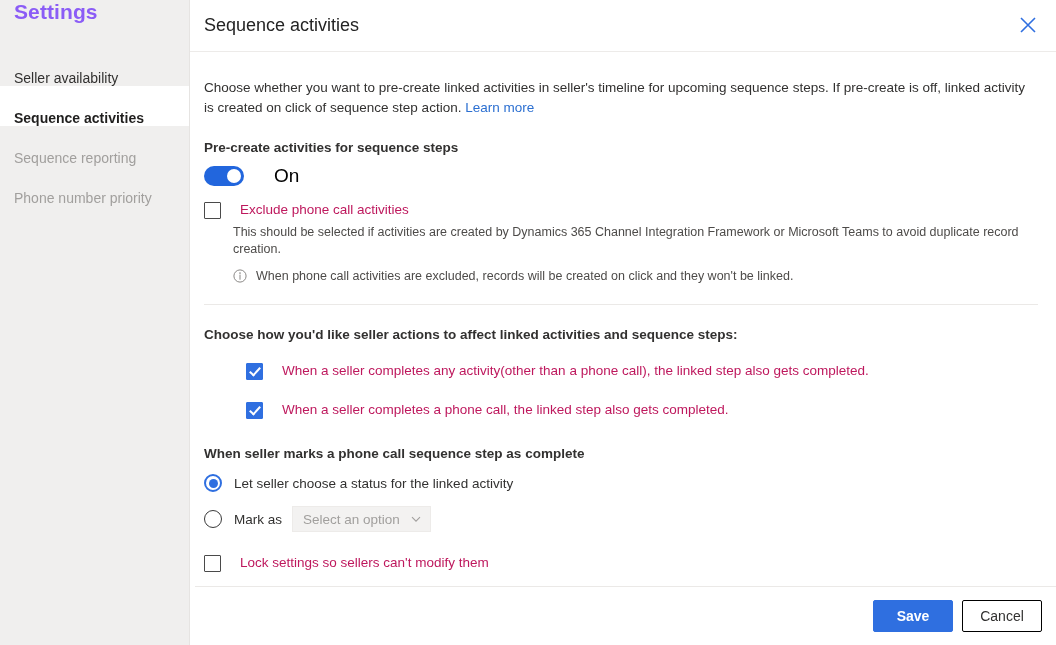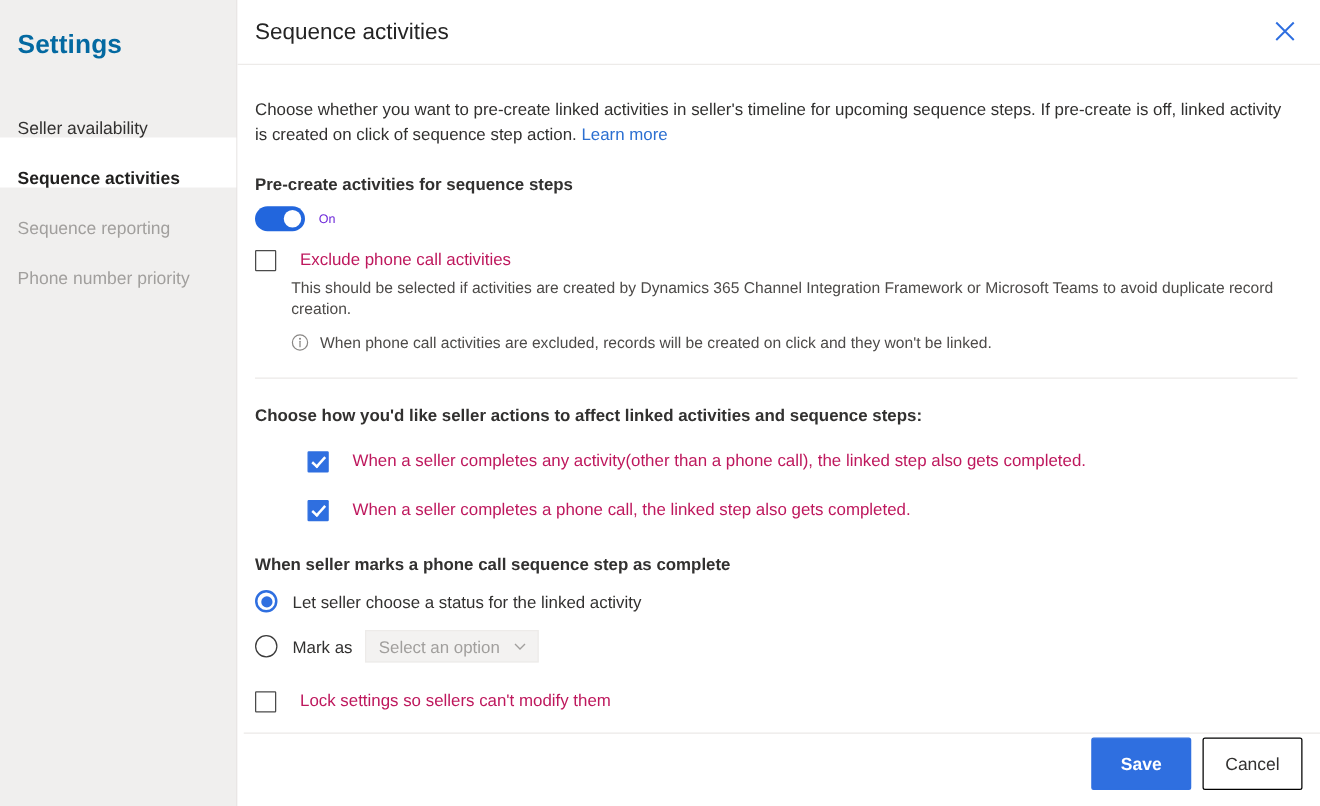--- a/index.html
+++ b/index.html
@@ -27,22 +27,22 @@
     min-width: 190px;
     height: 645px;
     background: #f0efee;
     border-right: 1px solid #e6e4e2;
     box-sizing: border-box;
     position: relative;
   }
   .sidebar-title {
     font-size: 21px;
     font-weight: 600;
-    color: #0369a1;
-    padding: 24px 0 0 14px;
+    color: #8b5cf6;
+    padding: 0 0 0 14px;
     letter-spacing: 0.1px;
   }
   .nav {
     margin-top: 22px;
   }
   .nav-item {
     height: 40px;
     display: flex;
     align-items: flex-end;
     padding-left: 14px;
@@ -142,23 +142,23 @@
   .toggle .knob {
     position: absolute;
     width: 14px;
     height: 14px;
     border-radius: 50%;
     background: #ffffff;
     top: 3px;
     right: 3px;
   }
   .toggle-label {
-    font-size: 10px;
-    color: #6d28d9;
-    margin-left: 11px;
+    font-size: 19px;
+    color: #000000;
+    margin-left: 30px;
   }
 
   
   .cb-row {
     display: flex;
     align-items: flex-start;
     margin-top: 14px;
   }
   .cb {
     width: 17px;
@@ -287,21 +287,21 @@
     background: #ebe9e7;
   }
   .footer {
     position: absolute;
     right: 14px;
     bottom: 13px;
     display: flex;
     gap: 9px;
   }
   .btn {
-    height: 42px;
+    height: 32px;
     min-width: 80px;
     font-size: 14px;
     font-family: "Liberation Sans", sans-serif;
     border-radius: 2px;
     cursor: pointer;
     padding: 0 16px;
     box-sizing: border-box;
   }
   .btn-primary {
     background: #2f6fe0;

